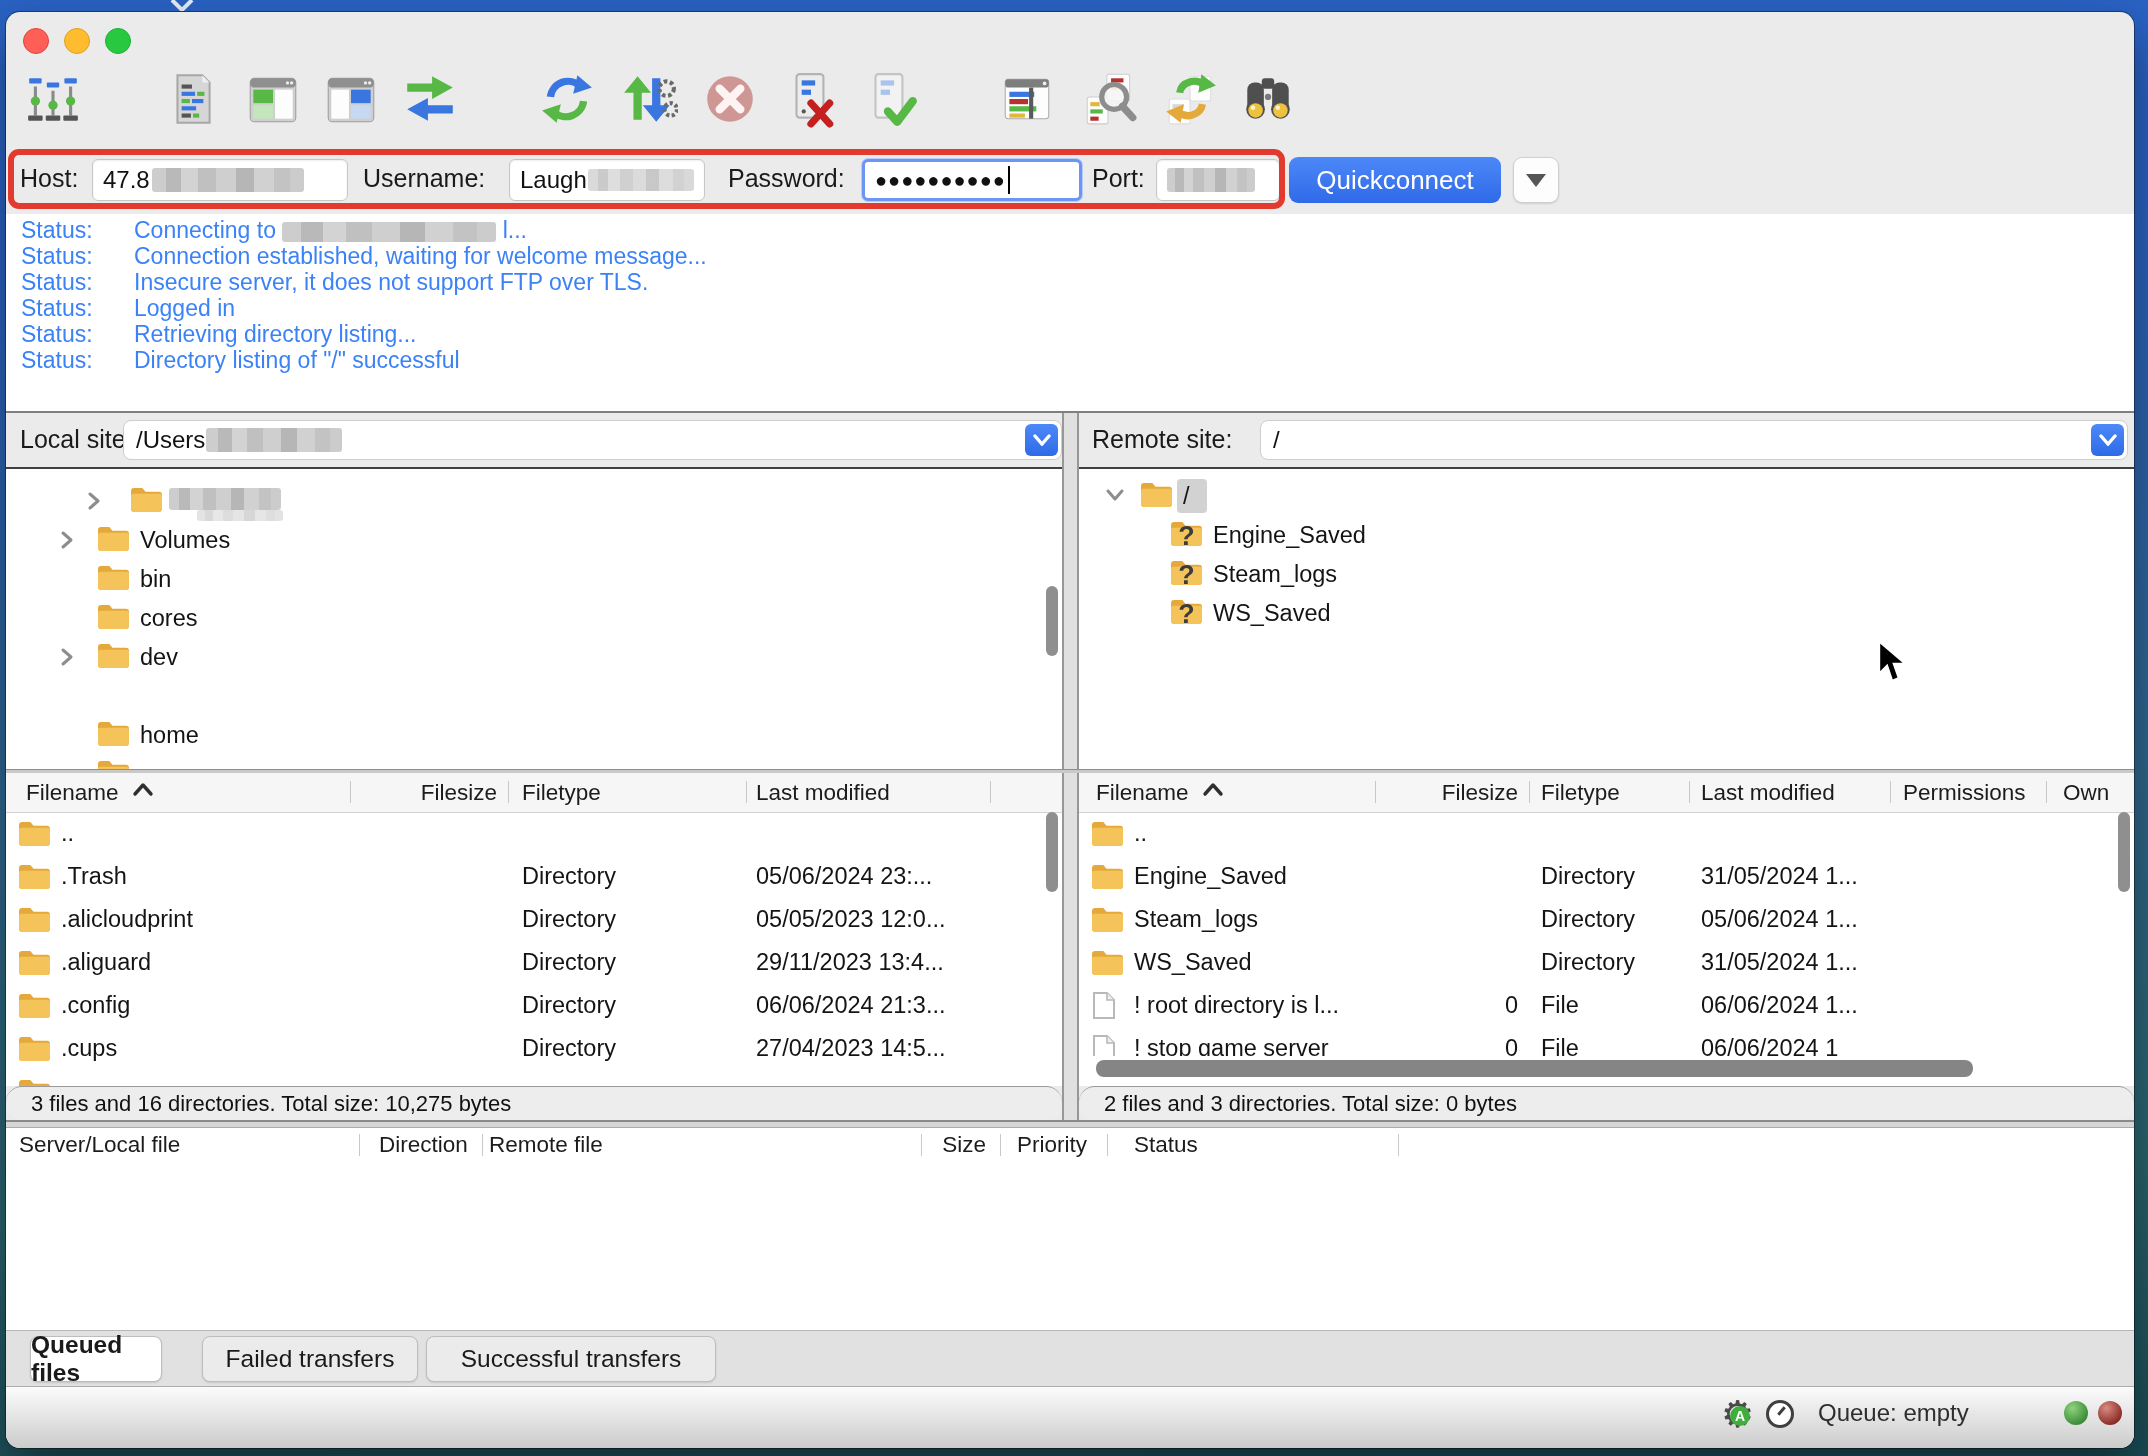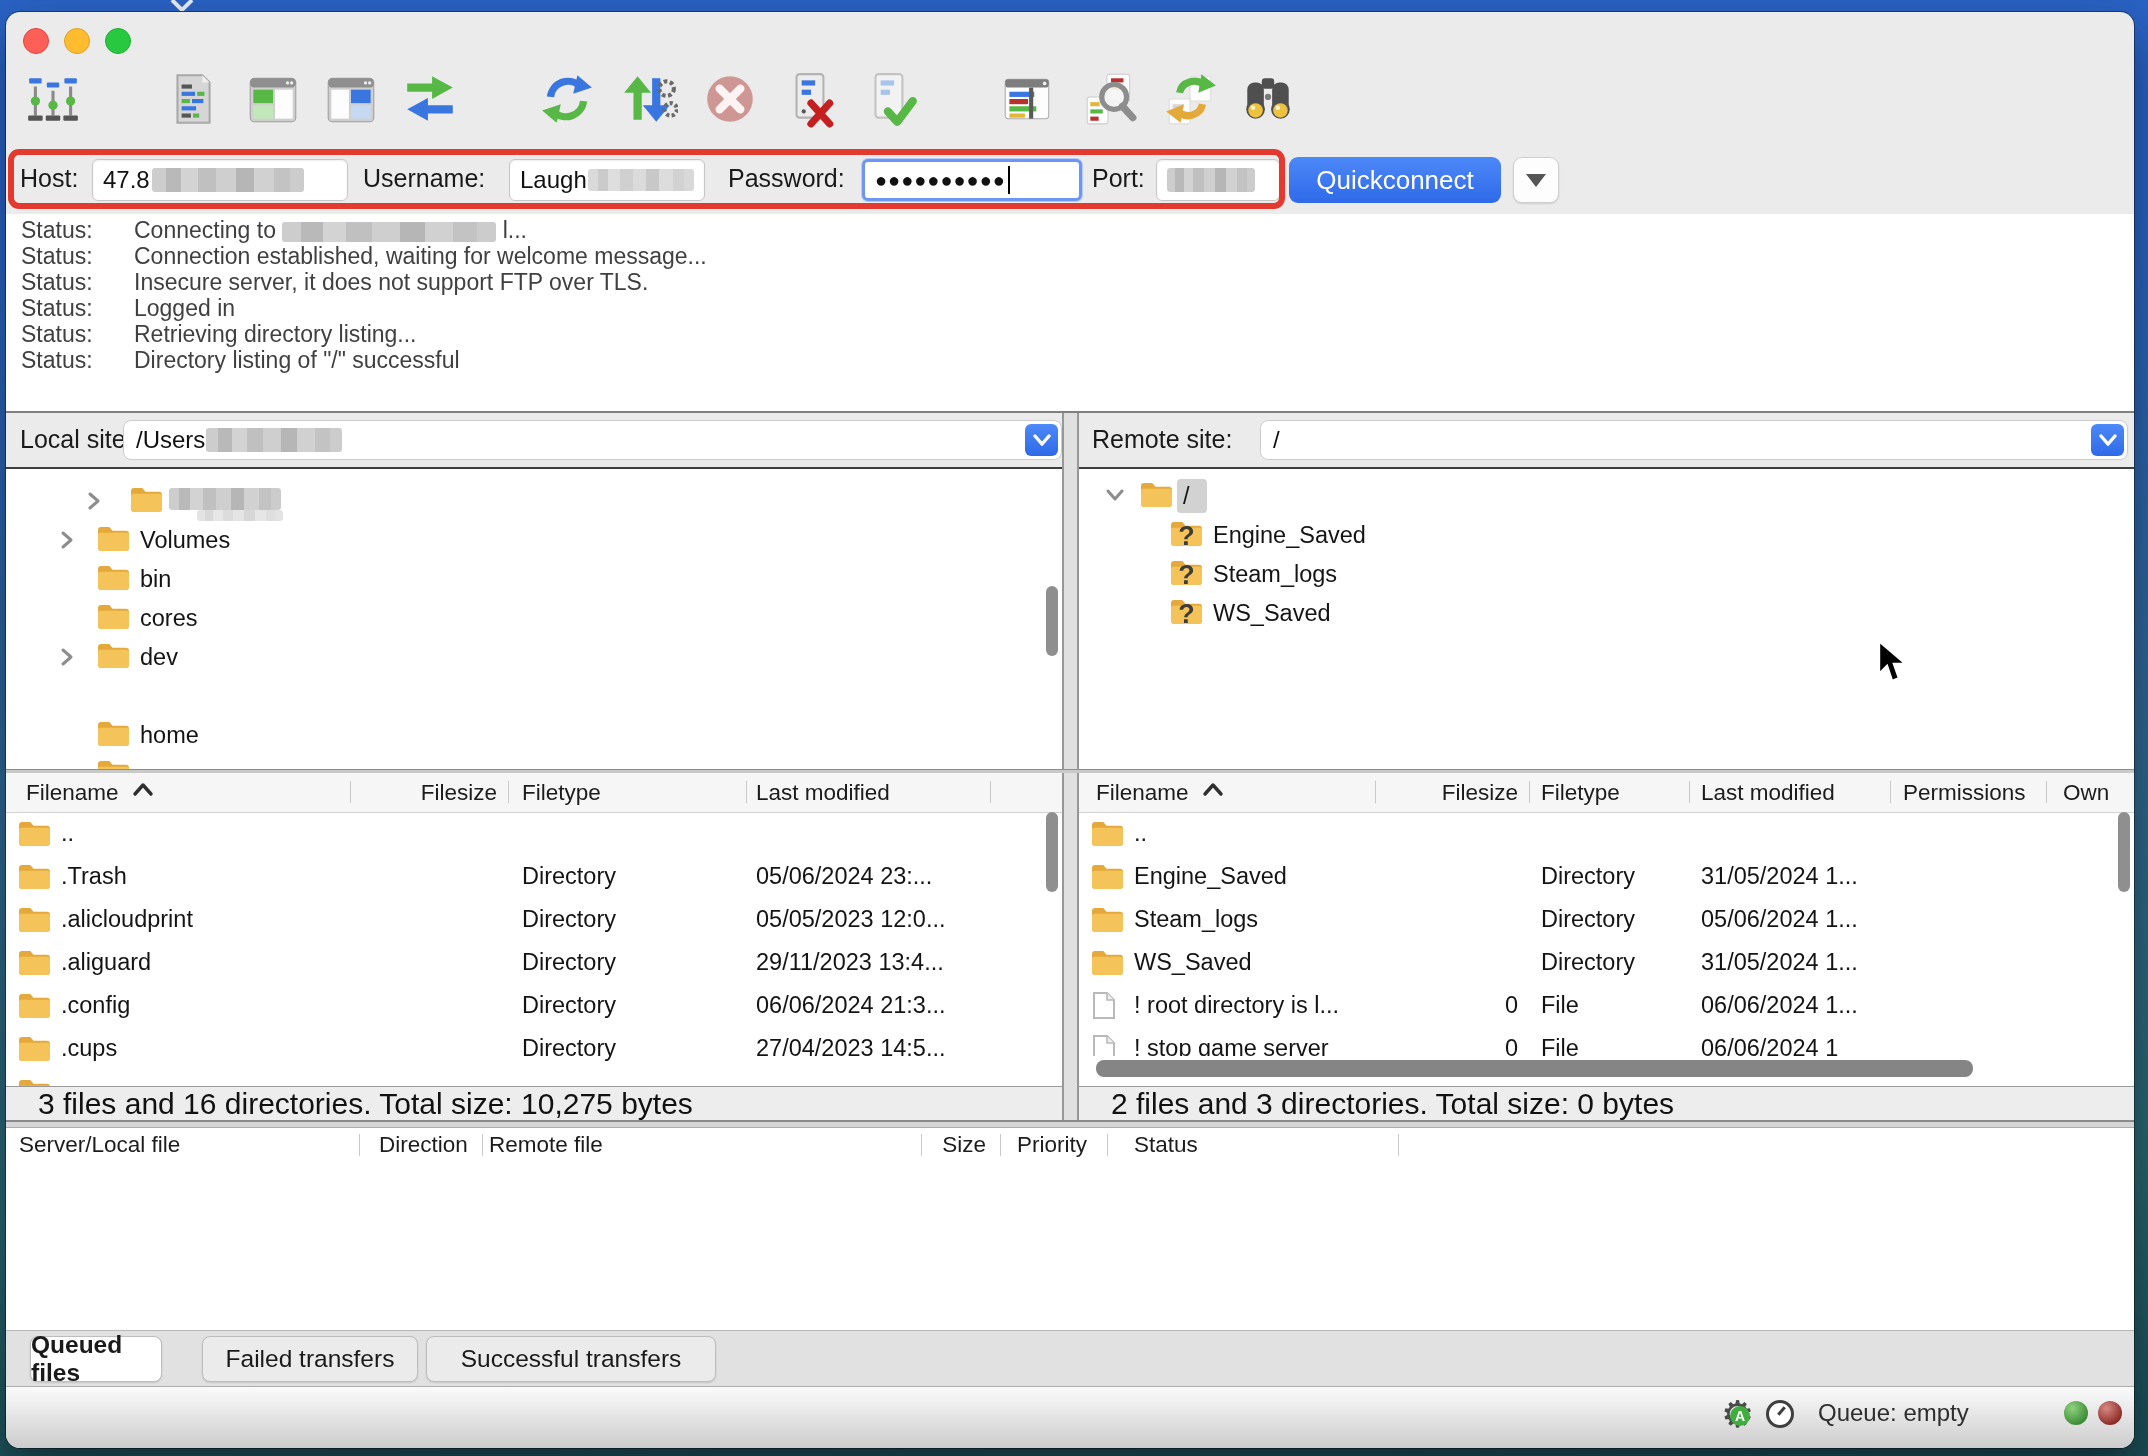--- a/index.html
+++ b/index.html
@@ -27,21 +27,21 @@
   .focusring{border:3px solid #6d95f4 !important;box-shadow:0 0 0 1px #b9cbfa;}
   .caret{display:inline-block;width:2px;height:28px;background:#000;margin-left:2px;}
   .redbox{position:absolute;left:2px;top:1px;width:1277px;height:60px;border:6px solid #e23a2e;border-radius:11px;box-sizing:border-box;pointer-events:none;}
   .qcbtn{position:absolute;left:1283px;top:9px;width:212px;height:46px;border-radius:9px;
     background:linear-gradient(#4d88f8,#2f6ae9);color:#fff;font-size:26px;display:flex;align-items:center;justify-content:center;}
   .qcdrop{position:absolute;left:1507px;top:9px;width:46px;height:46px;border-radius:9px;background:#fdfdfd;
     border:1px solid #cfcfcf;box-sizing:border-box;display:flex;align-items:center;justify-content:center;box-shadow:0 1px 2px rgba(0,0,0,.12);}
   .qcdrop span{width:0;height:0;border-left:10px solid transparent;border-right:10px solid transparent;border-top:13px solid #555;}
   
   .statuslog{position:absolute;left:0;top:202px;width:100%;height:197px;background:#fff;padding-top:3px;box-sizing:border-box;}
-  .logline{height:26px;line-height:26px;font-size:23px;color:#404040;white-space:nowrap;}
+  .logline{height:26px;line-height:26px;font-size:23px;color:#3b82f6;white-space:nowrap;}
   .logline .lab{display:inline-block;margin-left:15px;width:113px;}
   .hline1{position:absolute;left:0;top:399px;width:100%;height:2px;background:#7f7f7f;}
   .hline2{position:absolute;left:0;top:455px;width:100%;height:2px;background:#3f3f3f;}
   
   .sitebar-label{position:absolute;top:413px;font-size:25px;color:#1a1a1a;}
   .siteinput{position:absolute;top:408px;height:40px;background:#fff;border:1px solid #cdcdcd;border-radius:8px;
     box-sizing:border-box;display:flex;align-items:center;padding:0 12px;font-size:24px;color:#111;}
   .sitecombo{position:absolute;top:3px;right:3px;width:33px;height:32px;border-radius:6px;
     background:linear-gradient(#4d89f8,#2e6ae8);display:flex;align-items:center;justify-content:center;}
   .sitecombo svg{width:18px;height:12px;}
@@ -53,21 +53,21 @@
   .trow .tname{position:absolute;top:6px;font-size:23.5px;color:#141414;white-space:nowrap;}
   .selbox{position:absolute;top:2px;width:30px;height:34px;background:#d2d2d2;border-radius:4px;}
   .splitband{position:absolute;left:0;top:757px;width:100%;height:4px;background:#c9c9c9;border-top:1px solid #8e8e8e;box-sizing:border-box;}
   .listhead{position:absolute;top:761px;height:40px;background:#f6f6f6;border-bottom:1px solid #d2d2d2;box-sizing:border-box;overflow:hidden;}
   .hcell{position:absolute;top:7px;font-size:22.5px;color:#1c1c1c;white-space:nowrap;}
   .hsep{position:absolute;top:8px;width:1px;height:22px;background:#c9c9c9;}
   .listbody{position:absolute;top:801px;background:#fff;overflow:hidden;}
   .lrow{position:absolute;height:43px;width:100%;}
   .lcell{position:absolute;top:7px;font-size:23.5px;color:#141414;white-space:nowrap;}
   .panestatus{position:absolute;top:1074px;height:34px;background:#ededed;border-top:1px solid #9a9a9a;
-    box-sizing:border-box;font-size:30px;color:#111;line-height:33px;padding-left:32px;white-space:nowrap;}
+    box-sizing:border-box;font-size:22px;color:#111;line-height:33px;padding-left:25px;white-space:nowrap;border-radius:16px;}
   
   .vthumb{position:absolute;width:12px;border-radius:6px;background:#8f8f8f;}
   .hscrolltrack{position:absolute;top:1044px;height:30px;background:#fff;}
   .hthumb{position:absolute;top:4px;height:17px;border-radius:8px;background:#858585;}
   
   .qsplit{position:absolute;left:0;top:1108px;width:100%;height:8px;background:#d6d6d6;border-top:2px solid #8a8a8a;border-bottom:1px solid #ababab;box-sizing:border-box;}
   .qhead{position:absolute;left:0;top:1116px;width:100%;height:34px;background:#fff;}
   .qbody{position:absolute;left:0;top:1150px;width:100%;height:168px;background:#fff;}
   
   .tabsrow{position:absolute;left:0;top:1318px;width:100%;height:56px;background:#e1e1e1;border-top:1px solid #b7b7b7;box-sizing:border-box;}

